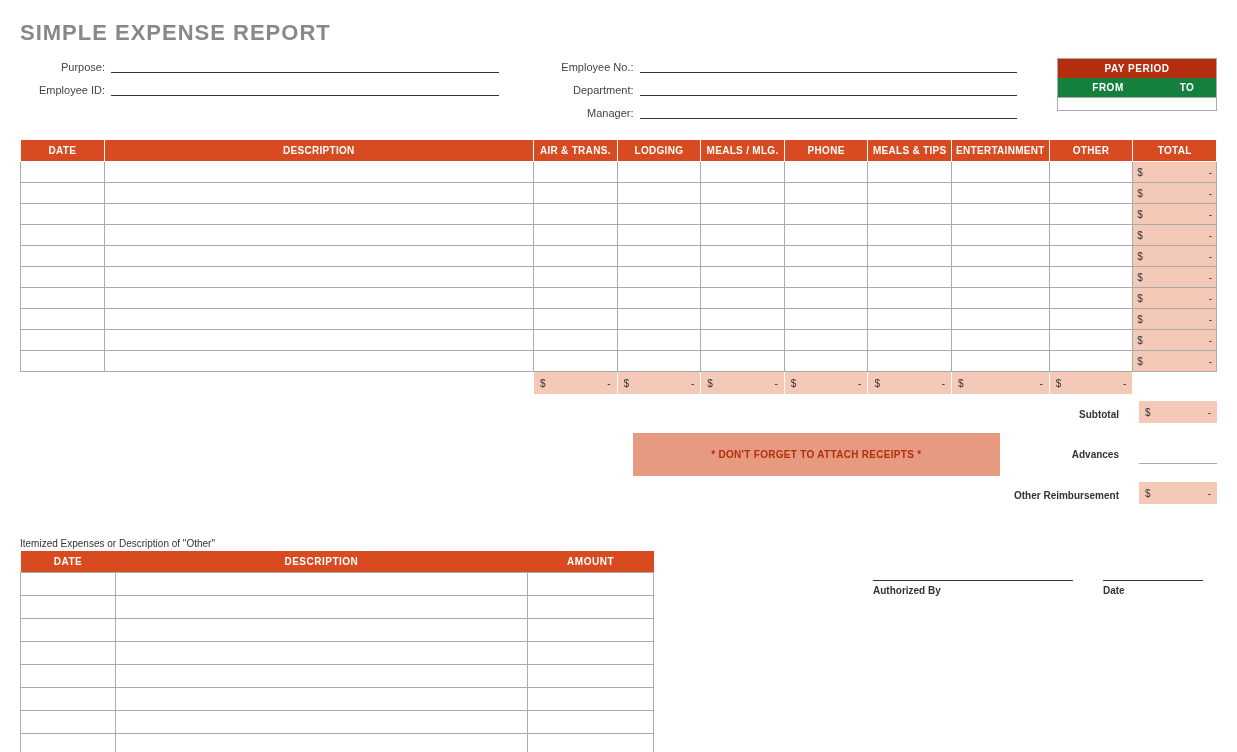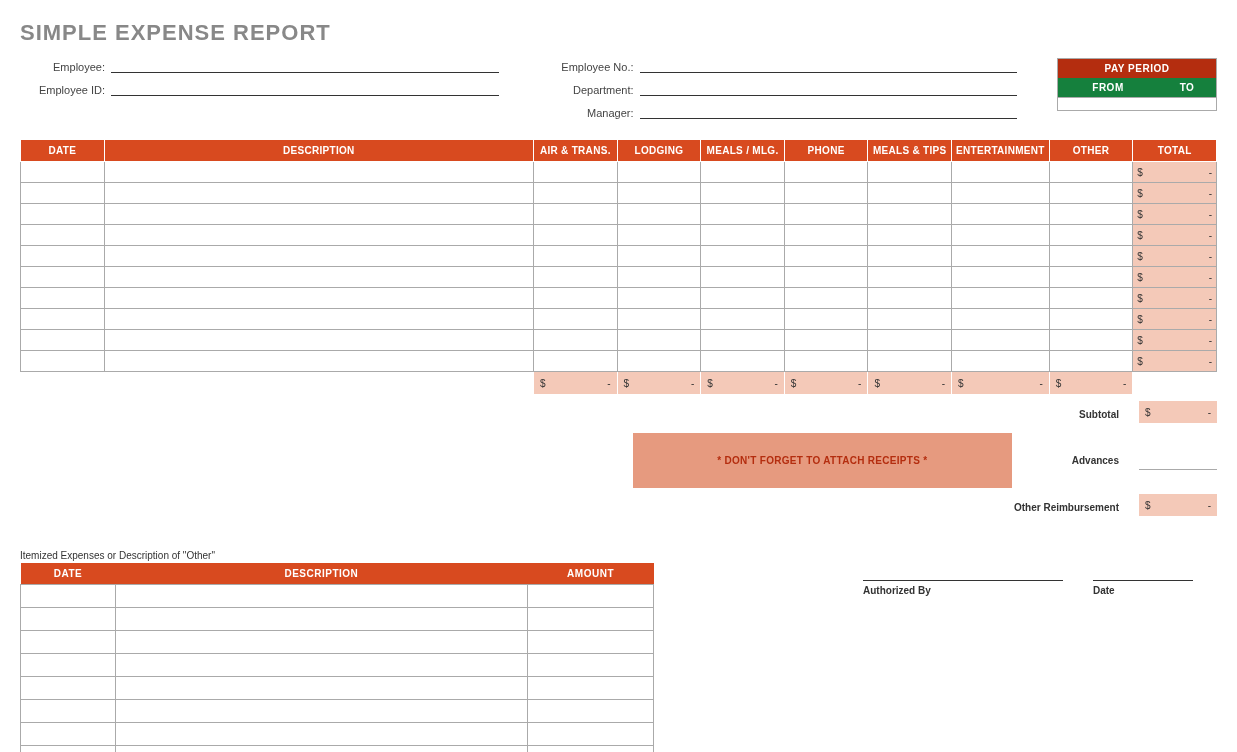--- a/index.html
+++ b/index.html
@@ -14,48 +14,48 @@
 .pay .sub th{background:#15803d}
 .pay td{padding:6px;border-top:1px solid #aaa}
 .main{width:100%;border-collapse:collapse;margin-bottom:0}
 .main th{background:#d84a1f;color:#fff;font-size:10px;font-weight:700;padding:5px 4px;border:1px solid #fff;letter-spacing:.3px;text-align:center}
 .main td{border:1px solid #aaa;height:20px;padding:0 4px}
 .main .total-cell{background:#f4c9b8;text-align:left;color:#333;font-size:10px;position:relative}
 .main .total-cell span{float:right}
 .col-sums td{background:#f4c9b8;height:22px;border:1px solid #fff;font-size:10px;text-align:left;padding:0 6px;position:relative}
 .col-sums td span{float:right}
 .summary{display:flex;margin-top:6px;gap:0}
-.summary .reminder{width:335px;background:#e69a7f;color:#b42d0f;font-weight:700;font-size:10px;text-align:center;padding:22px;letter-spacing:.3px}
+.summary .reminder{width:335px;background:#e69a7f;color:#b42d0f;font-weight:700;font-size:10px;text-align:center;padding:16px;letter-spacing:.3px}
 .slabels{display:flex;flex-direction:column;align-items:flex-end;gap:10px;padding-right:10px}
 .slabels div{font-size:10px;font-weight:700;color:#333}
 .svals{width:78px;display:flex;flex-direction:column}
 .sval{background:#f4c9b8;height:22px;font-size:10px;padding:0 6px;display:flex;justify-content:space-between;align-items:center;margin-bottom:4px}
 .sval.blank{background:none;border-bottom:1px solid #aaa}
 .itemized-label{font-size:10px;color:#333;margin-top:30px;margin-bottom:2px}
 .itemized{width:53%;border-collapse:collapse}
 .itemized th{background:#d84a1f;color:#fff;font-size:10px;font-weight:700;padding:5px;letter-spacing:.5px;text-align:center}
 .itemized td{border:1px solid #aaa;height:20px}
-.sig-area{position:absolute;right:24px;width:330px}
+.sig-area{position:absolute;right:14px;width:330px}
 .sig-line{display:flex;gap:30px;margin-bottom:20px}
 .sig-line div{flex:1;border-top:1px solid #333;padding-top:4px;font-size:10px;font-weight:700}
 .office{border:1px solid #999;background:#fff}
 .office-hdr{background:#ddd;text-align:center;font-style:italic;font-weight:700;font-size:11px;padding:4px;border-bottom:1px solid #999}
 .office-body{height:70px}
 .wrap{position:relative}
 </style>
 </head>
 <body>
 
 <div class="wrap">
 <div class="title">SIMPLE EXPENSE REPORT</div>
 
 <div class="top">
   <div class="fields1">
     <div class="f-row">
-          <div class="f-lbl">Employee:</div>
+          <div class="f-lbl">Purpose:</div>
           <div class="f-line"></div>
         </div>
     <div class="f-row">
           <div class="f-lbl">Employee ID:</div>
           <div class="f-line"></div>
         </div>
   </div>
   <div class="fields2">
     <div class="f-row">
           <div class="f-lbl" style="width:95px">Employee No.:</div>

